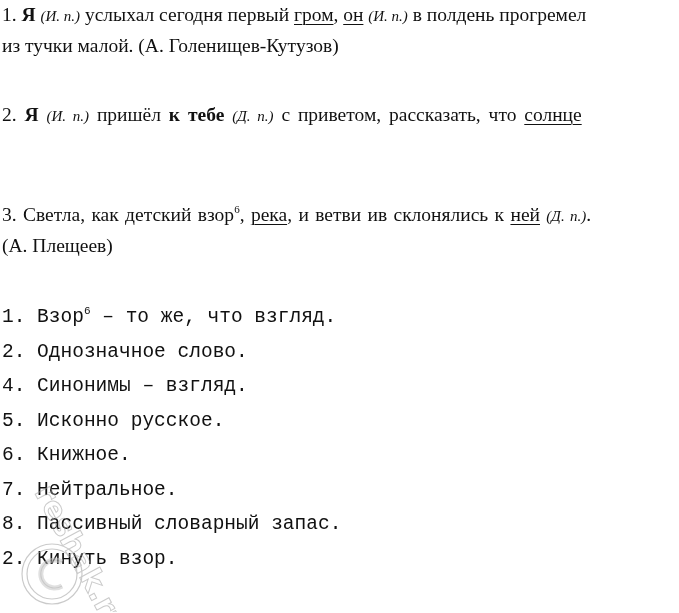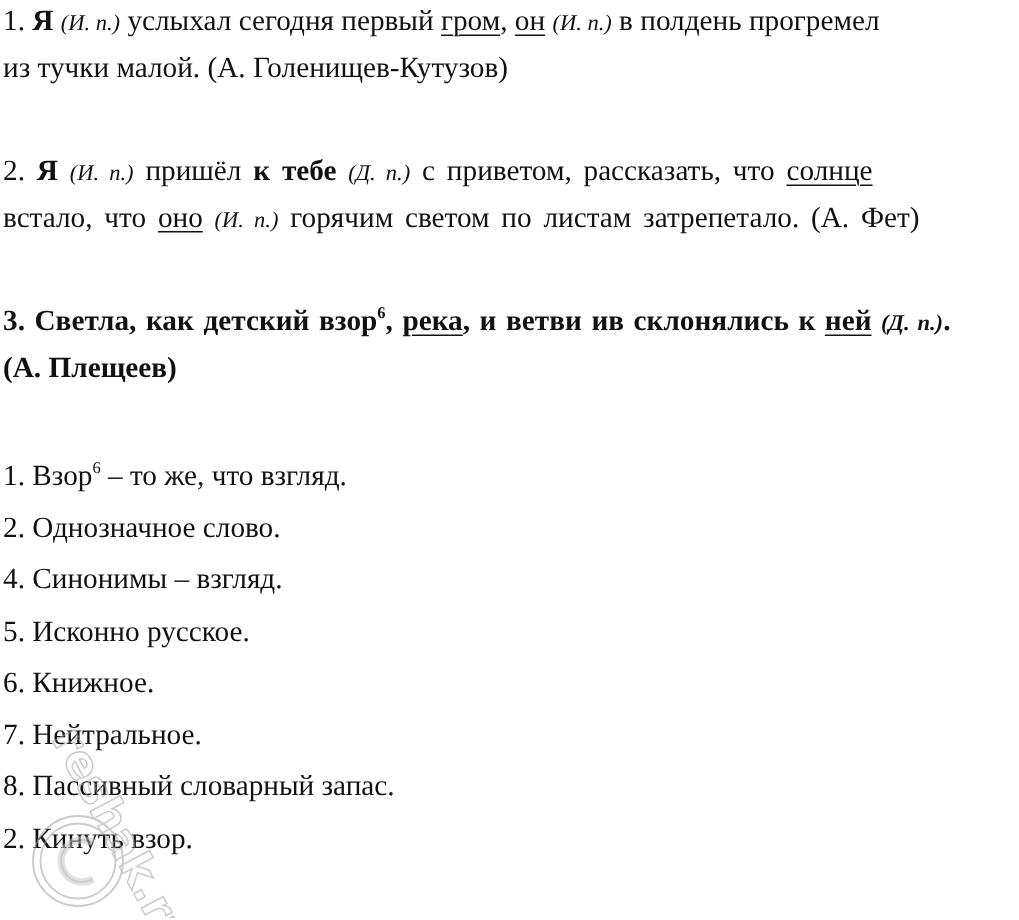--- a/index.html
+++ b/index.html
@@ -26,21 +26,21 @@
     .para {
       position: absolute;
       left: 2px;
       width: 672px;
       line-height: 29px;
       text-align: justify;
       text-align-last: left;
     }
     .p1 { top: 0px; }
     .p2 { top: 100px; word-spacing: 3px; }
-    .p3 { top: 200px; font-weight: bold; }
+    .p3 { top: 200px; }
     .line {
       display: block;
       white-space: nowrap;
     }
     b { font-weight: bold; }
     .case {
       font-style: italic;
       font-size: 15px;
     }
     u {
@@ -58,20 +58,21 @@
       left: 2px;
       top: 303px;
       margin: 0;
       padding: 0;
       list-style: none;
     }
     .list li {
       height: 34.5px;
       line-height: 29px;
       white-space: nowrap;
+      font-family: Liberation Mono, monospace;
     }
     .watermark {
       position: absolute;
       left: 10px;
       top: 452px;
       width: 160px;
       height: 160px;
       pointer-events: none;
       opacity: 0.55;
     }
@@ -81,21 +82,20 @@
 
 <div class="page">
 
   <div class="para p1">
     <span class="line"><span>1.</span> <b>Я</b> <span class="case">(И. п.)</span><span> услыхал сегодня первый </span><u>гром</u><span>, </span><u>он</u> <span class="case">(И. п.)</span><span> в полдень прогремел</span></span>
     <span class="line">из тучки малой. (А. Голенищев-Кутузов)</span>
   </div>
 
   <div class="para p2">
     <span class="line"><span>2.</span> <b>Я</b> <span class="case">(И. п.)</span><span> пришёл </span><b>к тебе</b> <span class="case">(Д. п.)</span><span> с приветом, рассказать, что </span><u>солнце</u></span>
-    <span class="line"><span>встало, что </span><u>оно</u> <span class="case">(И. п.)</span><span> горячим светом по листам затрепетало. (А. Фет)</span></span>
   </div>
 
   <div class="para p3">
     <span class="line" style="word-spacing:1.5px;"><span>3.</span><span> Светла, как детский взор</span><sup>6</sup><span>, </span><u>река</u><span>, и ветви ив склонялись к </span><u>ней</u> <span class="case">(Д. п.)</span><span>.</span></span>
     <span class="line">(А. Плещеев)</span>
   </div>
 
   <ul class="list">
     <li><span>1. Взор</span><sup>6</sup><span> – то же, что взгляд.</span></li>
     <li>2. Однозначное слово.</li>

